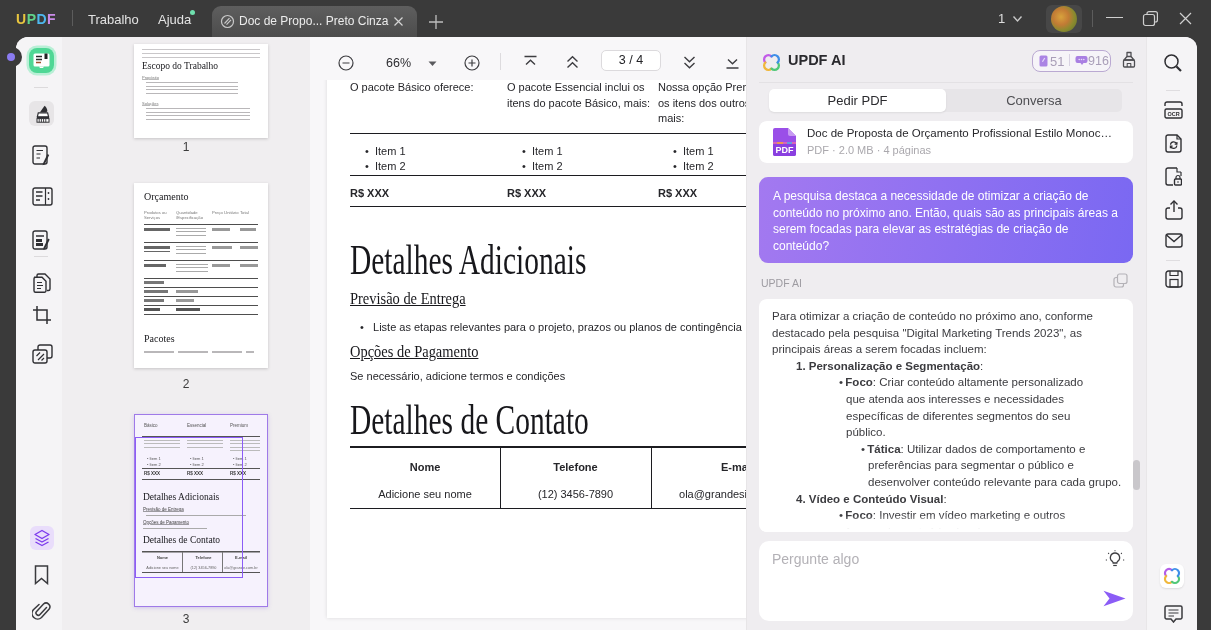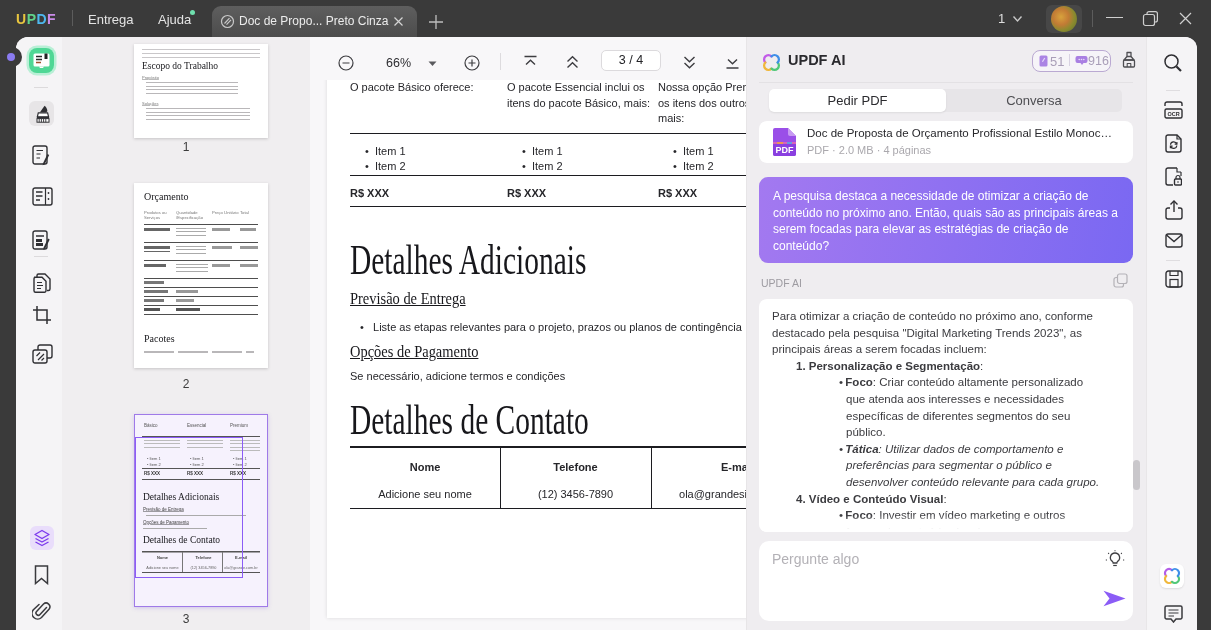--- a/index.html
+++ b/index.html
@@ -40,21 +40,21 @@
   #tabs { position:absolute; left:22px; top:52px; width:353px; height:23px; background:#e7e5e8; border-radius:5px; }
   #tabs .active { position:absolute; left:0; top:0; width:177px; height:23px; background:#fff; border-radius:5px; box-shadow:0 1px 2px rgba(0,0,0,0.08); text-align:center; font-size:13px; color:#2b2b2f; line-height:23px; }
   #tabs .inactive { position:absolute; left:177px; top:0; width:176px; height:23px; text-align:center; font-size:13px; color:#4e4e52; line-height:23px; }
 </style>
 </head>
 <body>
 
 <div id="titlebar">
   <div id="logo"><span class="u">U</span><span class="p">P</span><span class="d">D</span><span class="f">F</span></div>
   <div class="abs" style="left:72px;top:10px;width:1px;height:16px;background:#5c5c5c;"></div>
-  <div class="menuitem" style="left:88px;">Entrega</div>
+  <div class="menuitem" style="left:88px;">Trabalho</div>
   <div class="menuitem" style="left:158px;">Ajuda</div>
   <div class="abs" style="left:190px;top:10px;width:5px;height:5px;border-radius:50%;background:#6fe0ae;"></div>
   <div id="tab">
     <svg class="abs" style="left:8px;top:8px;" width="15" height="15" viewBox="0 0 15 15">
         <circle cx="7.5" cy="7.5" r="6" fill="none" stroke="#c9c9c9" stroke-width="1.2"></circle>
         <path d="M4.5 9.5 L9.5 4.2 M6.5 10.6 L11 5.8" stroke="#c9c9c9" stroke-width="1.2" fill="none"></path>
       </svg>
     <span class="tabtxt">Doc de Propo... Preto Cinza</span>
     <svg class="abs" style="left:180px;top:9px;" width="13" height="13" viewBox="0 0 13 13">
         <path d="M2.5 2.5 L10.5 10.5 M10.5 2.5 L2.5 10.5" stroke="#d5d5d5" stroke-width="1.2"></path>
@@ -371,21 +371,21 @@
     <svg class="abs" style="left:366px;top:236px;" width="15" height="15" viewBox="0 0 15 15" fill="none" stroke="#b4b2b7" stroke-width="1.2">
       <rect x="4.5" y="1" width="9.5" height="9.5" rx="2"></rect>
       <path d="M10.5 10.5 V12 a2 2 0 0 1 -2 2 H3 a2 2 0 0 1 -2-2 V6.5 a2 2 0 0 1 2-2 h1.5"></path>
     </svg>
 
     <div class="card" style="top:262px;height:233px;overflow:hidden;">
       <div id="airesp" style="position:absolute;left:13px;top:9px;width:356px;font-size:11.5px;line-height:16.6px;color:#3b3b3f;">
         <div>Para otimizar a criação de conteúdo no próximo ano, conforme<br>destacado pela pesquisa "Digital Marketing Trends 2023", as<br>principais áreas a serem focadas incluem:</div>
         <div style="margin-left:24px;"><b>1. Personalização e Segmentação</b>:</div>
         <div style="margin-left:74px;text-indent:-7px;">• <b>Foco</b>: Criar conteúdo altamente personalizado<br>que atenda aos interesses e necessidades<br>específicas de diferentes segmentos do seu<br>público.</div>
-        <div style="margin-left:74px;text-indent:-7px;font-style:italic;">• <b>Tática</b>: Utilizar dados de comportamento e<br>preferências para segmentar o público e<br>desenvolver conteúdo relevante para cada grupo.</div>
+        <div style="margin-left:96px;text-indent:-7px;">• <b>Tática</b>: Utilizar dados de comportamento e<br>preferências para segmentar o público e<br>desenvolver conteúdo relevante para cada grupo.</div>
         <div style="margin-left:24px;"><b>4. Vídeo e Conteúdo Visual</b>:</div>
         <div style="margin-left:74px;text-indent:-7px;">• <b>Foco</b>: Investir em vídeo marketing e outros<br>formas de conteúdo visual</div>
       </div>
       <div class="abs" style="left:0;bottom:0;width:374px;height:17px;background:linear-gradient(rgba(255,255,255,0),#fff 85%);"></div>
     </div>
     <div class="abs" style="left:386px;top:423px;width:7px;height:30px;border-radius:4px;background:#c9c7cb;"></div>
 
     <div class="card" style="top:504px;height:80px;border-radius:10px;">
       <div class="abs" style="left:13px;top:10px;font-size:14px;color:#b3b1b6;">Pergunte algo</div>
       <svg class="abs" style="left:346px;top:9px;" width="20" height="20" viewBox="0 0 20 20" fill="none" stroke="#3e3e42" stroke-width="1.3">

